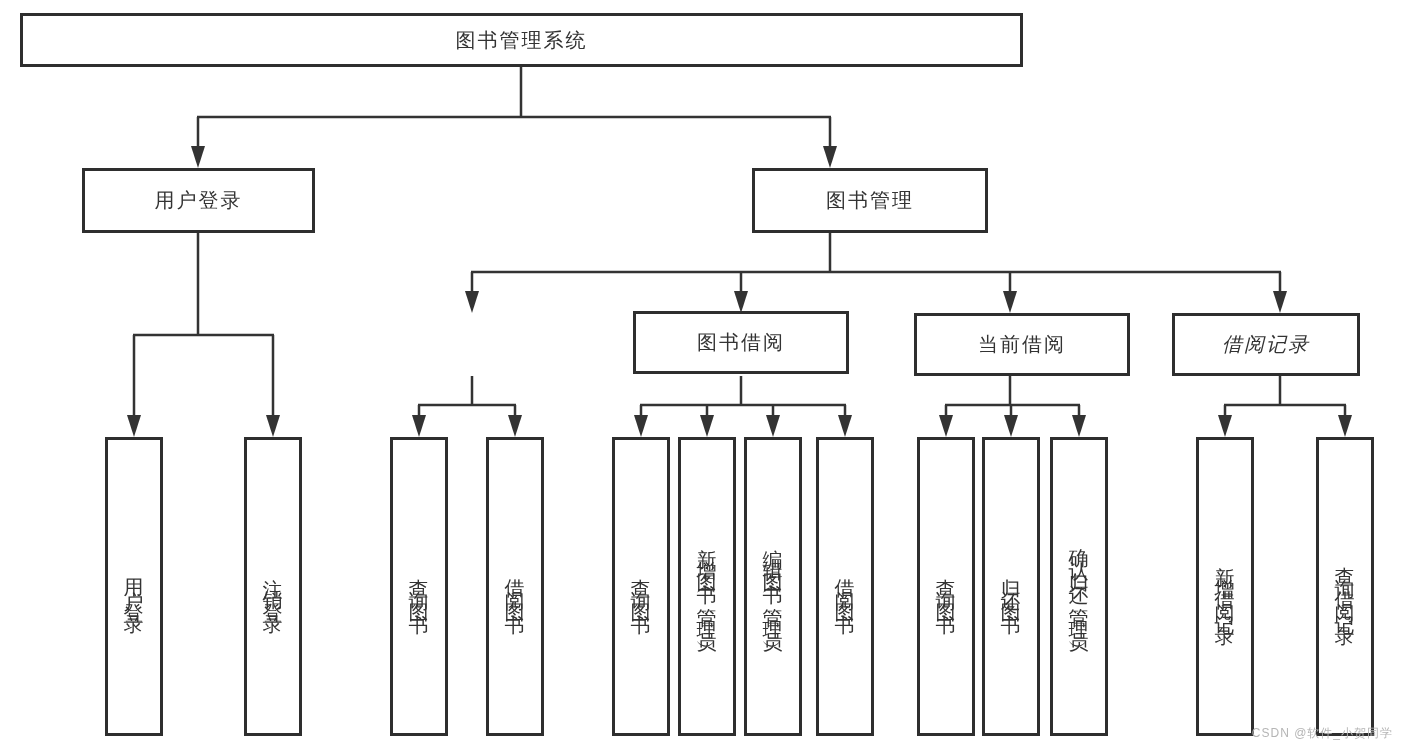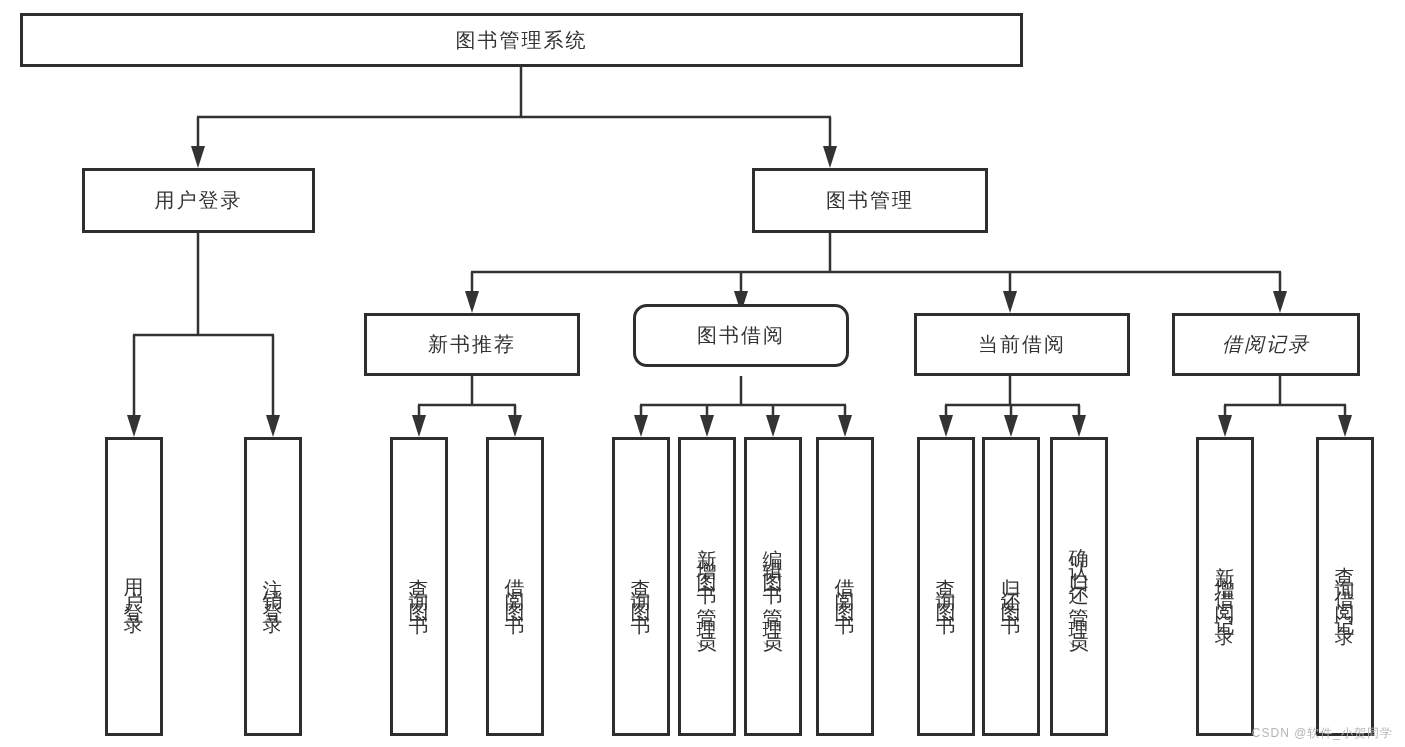--- a/index.html
+++ b/index.html
@@ -100,24 +100,21 @@
     <span class="label">图书管理系统</span>
   </div>
 
   <div class="node" style="left:82px; top:168px; width:233px; height:65px;">
     <span class="label">用户登录</span>
   </div>
   <div class="node" style="left:712px; top:168px; width:236px; height:65px;margin-left:40px;">
     <span class="label">图书管理</span>
   </div>
 
-  <div class="node" style="left:364px; top:313px; width:216px; height:63px;">
-    <span class="label">新书推荐</span>
-  </div>
-  <div class="node" style="left:633px; top:304px; width:216px; height:63px;border-radius:14px;">
+  <div class="node" style="left:633px; top:311px; width:216px; height:63px;">
     <span class="label">图书借阅</span>
   </div>
   <div class="node" style="left:902px; top:313px; width:216px; height:63px;margin-left:12px;">
     <span class="label">当前借阅</span>
   </div>
   <div class="node" style="left:1172px; top:313px; width:188px; height:63px;font-style:italic;">
     <span class="label">借阅记录</span>
   </div>
 
   <div class="node leaf" style="left:105px; top:437px; width:58px; height:299px;">

